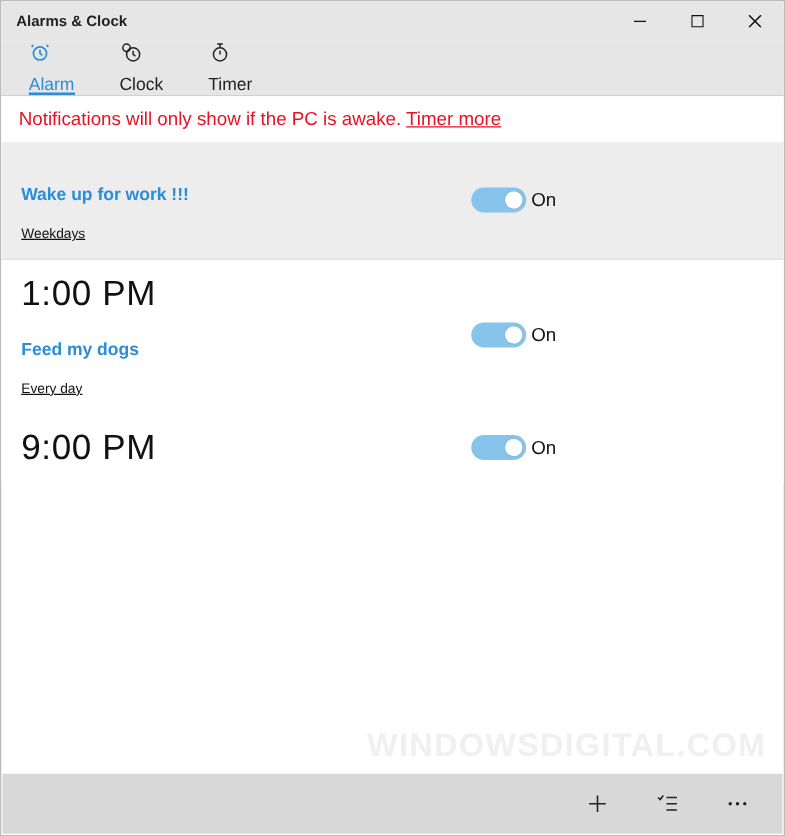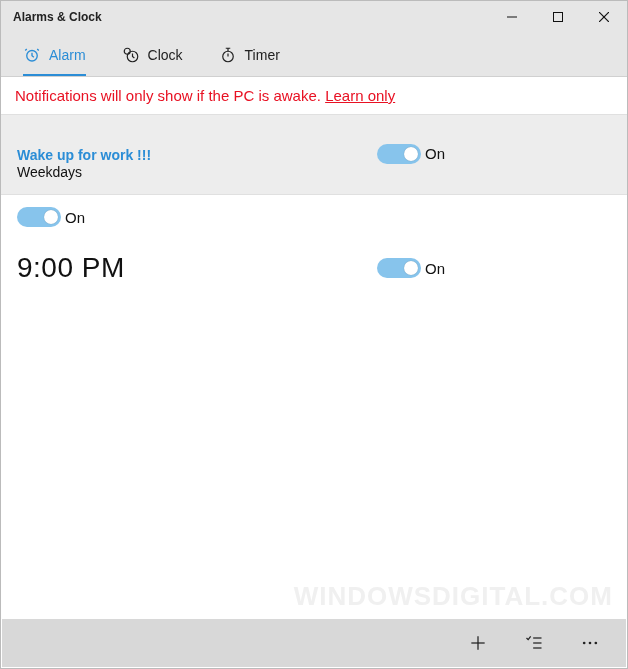--- a/index.html
+++ b/index.html
@@ -37,27 +37,27 @@
       height: 44px;
       background: #e6e6e6;
       display: flex;
       align-items: center;
       gap: 36px;
       padding-left: 22px;
       border-bottom: 1px solid #d0d0d0;
     }
     .tab {
       display: flex;
-      align-items: center;
       gap: 8px;
       font-size: 14px;
       color: #222;
       height: 100%;
       position: relative;
       cursor: pointer;
+      flex-direction: column;
     }
     .tab.active {
       color: #2b8dd6;
     }
     .tab.active::after {
       content: "";
       position: absolute;
       left: 0; right: 0; bottom: 0;
       height: 2px;
       background: #2b8dd6;
@@ -78,21 +78,21 @@
       padding: 12px 16px 14px 16px;
       position: relative;
     }
     .alarm-row:first-child {
       background: #ededed;
       border-bottom: 1px solid #e0e0e0;
     }
     .alarm-info { flex: 0 0 360px; }
     .alarm-time { font-size: 28px; font-weight: 300; color: #111; line-height: 1.1; letter-spacing: 0.5px; }
     .alarm-name { font-size: 14px; font-weight: 600; color: #2b8dd6; margin-top: 20px; }
-    .alarm-repeat { font-size: 14px; color: #111; margin-top: 1px; }
+    .alarm-repeat { font-size: 11px; color: #111; margin-top: 18px; text-decoration: underline; }
     .toggle-wrap { display: flex; align-items: center; gap: 4px; }
     .toggle {
       width: 44px; height: 20px;
       background: #87c4ec;
       border-radius: 10px;
       position: relative;
     }
     .toggle .knob {
       position: absolute;
       width: 14px; height: 14px;
@@ -182,39 +182,44 @@
           <circle cx="12" cy="14" r="7"></circle>
           <path d="M12 10v4"></path>
           <path d="M9 3h6M12 3v4"></path>
         </svg>
     </span>
     <span>Timer</span>
   </div>
 </div>
 
 <div class="notice">
-  <span>Notifications will only show if the PC is awake. </span><a href="#">Learn only</a>
+  <span>Notifications will only show if the PC is awake. </span><a href="#">Timer more</a>
 </div>
 
 <div class="alarms">
 
   <div class="alarm-row">
     <div class="alarm-info">
       <div class="alarm-name">Wake up for work !!!</div>
       <div class="alarm-repeat">Weekdays</div>
     </div>
     <div class="toggle-wrap">
       <div class="toggle">
           <div class="knob"></div>
         </div>
       <span class="toggle-label">On</span>
     </div>
   </div>
 
   <div class="alarm-row">
+    <div class="alarm-info">
+      <div class="alarm-time">1:00 PM</div>
+      <div class="alarm-name">Feed my dogs</div>
+      <div class="alarm-repeat">Every day</div>
+    </div>
     <div class="toggle-wrap">
       <div class="toggle">
           <div class="knob"></div>
         </div>
       <span class="toggle-label">On</span>
     </div>
   </div>
 
   <div class="alarm-row">
     <div class="alarm-info">

